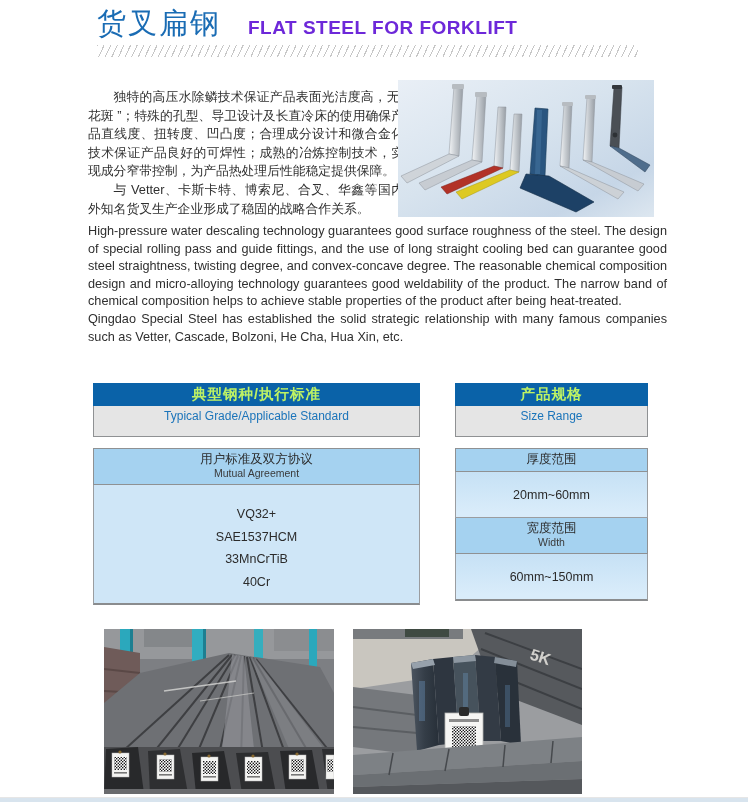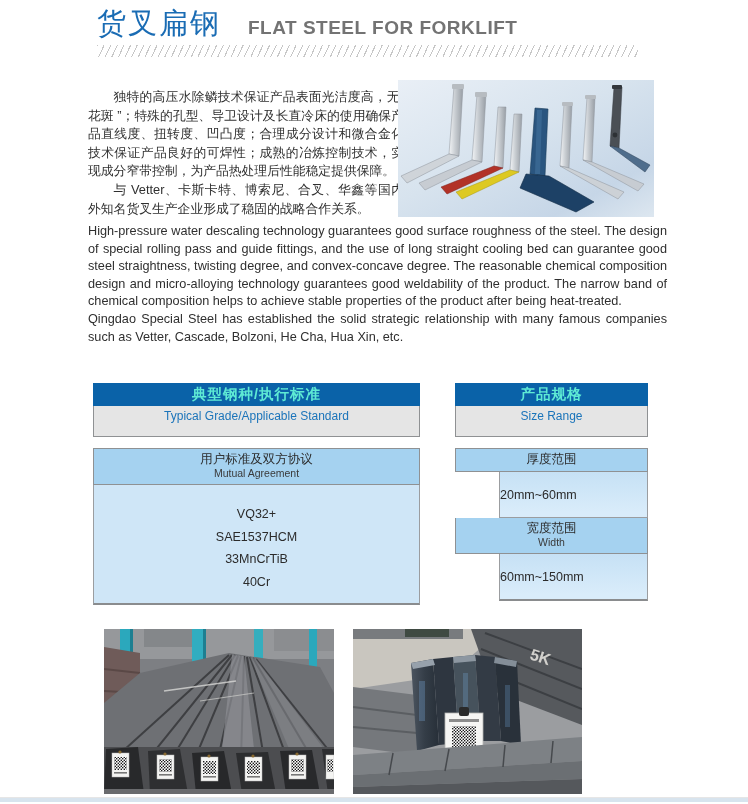--- a/index.html
+++ b/index.html
@@ -4,55 +4,55 @@
 <style>
   * { margin:0; padding:0; box-sizing:border-box; }
   html,body { background:#ffffff; }
   body { font-family:"Liberation Sans","DejaVu Sans",sans-serif; }
   #page { position:relative; width:748px; height:804px; background:#fff; overflow:hidden; }
 
   
   .title-zh { position:absolute; left:97px; top:4px; font-size:29px; font-weight:normal;
               color:#1a6cb4; letter-spacing:2px; }
   .title-en { position:absolute; left:248px; top:17px; font-size:19px; font-weight:bold;
-              color:#737373; letter-spacing:.5px; }
+              color:#6d28d9; letter-spacing:.5px; }
   .hatch    { position:absolute; left:97px; top:45px; width:541px; height:12px;
               background:repeating-linear-gradient(115deg,#c7c7c7 0 1px,transparent 1px 6px); }
 
   
   .zh-block { position:absolute; left:88px; top:88px; width:316px; font-size:12.8px;
               line-height:18.6px; color:#2f2f2f; text-align:justify; }
   .zh-block p { text-indent:2em; }
   .en-block  { position:absolute; left:88px; width:579px; font-size:12.7px;
                line-height:17.5px; color:#2f2f2f; text-align:justify; }
   #en-p1 { top:223px; }
   #en-p2 { top:311px; }
 
   
   .forks-img { position:absolute; left:398px; top:80px; width:256px; height:137px; }
   .forks-img svg { display:block; width:100%; height:100%; }
 
   
   .tbl { position:absolute; top:383px; }
   #grade-table { left:93px;  width:327px; }
   #size-table  { left:455px; width:193px; }
-  .tbl-h1 { height:23px; line-height:23px; background:#0a62a8; color:#5eead4; text-align:center;
+  .tbl-h1 { height:23px; line-height:23px; background:#0a62a8; color:#bef264; text-align:center;
             font-size:14.5px; font-weight:bold; letter-spacing:1px; }
   .tbl-h2 { height:31px; line-height:20px; background:#e5e5e5; color:#1b74ba; text-align:center;
             font-size:12px; border:1px solid #8f9193; border-top:none; }
   .tbl-gap { height:11px; }
   .band-label { background:#a5d2f0; border:1px solid #8f9193; text-align:center; padding:3px 0 4px; }
   .band-label .zh { font-size:12.5px; color:#2b2b2b; line-height:15px; }
   .band-label .en { font-size:10.5px; color:#3a3a3a; line-height:13px; }
   .grade-body { background:#cfe6f7; border:1px solid #9b9da0; border-top:none;
                 border-bottom:2px solid #8a8c8e; height:120px; padding-top:18px; }
   .grade-line { text-align:center; font-size:12.5px; color:#2b2b2b; line-height:22.5px; }
   .size-value { background:linear-gradient(180deg,#c6e1f5 0%,#d9ecfa 90%);
-                border:1px solid #9b9da0; border-top:none; text-align:left;
-                font-size:12.5px; color:#2b2b2b;margin-left:44px; }
+                border:1px solid #9b9da0; border-top:none; text-align:center;
+                font-size:12.5px; color:#2b2b2b; }
   .size-value.v1 { height:46px; line-height:46px; }
   .size-value.v2 { height:47px; line-height:47px; border-bottom:2px solid #8a8c8e; }
 
   
   .photo { position:absolute; top:629px; height:165px; overflow:hidden; }
   #photo-left  { left:104px; width:230px; }
   #photo-right { left:353px; width:229px; }
   .photo svg { display:block; width:100%; height:100%; }
 
   .bottom-strip { position:absolute; left:0; top:797px; width:748px; height:5px;

